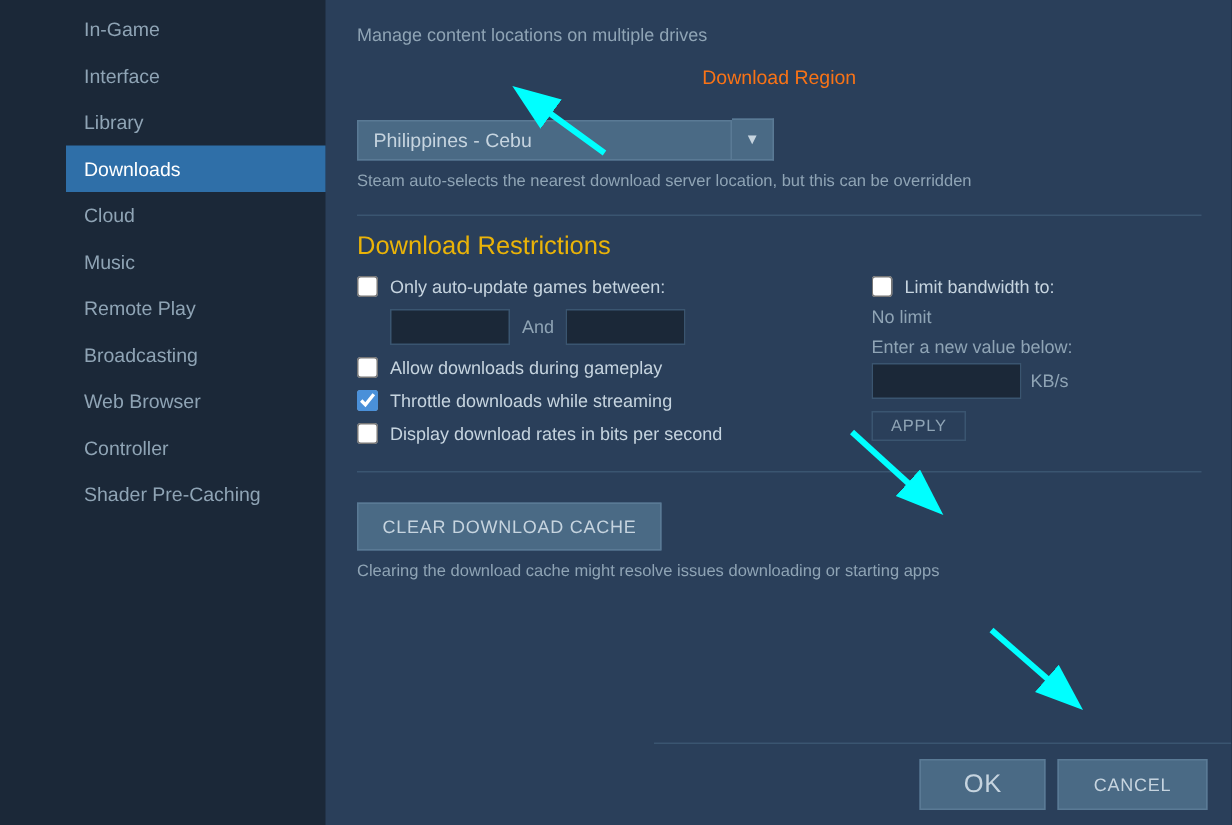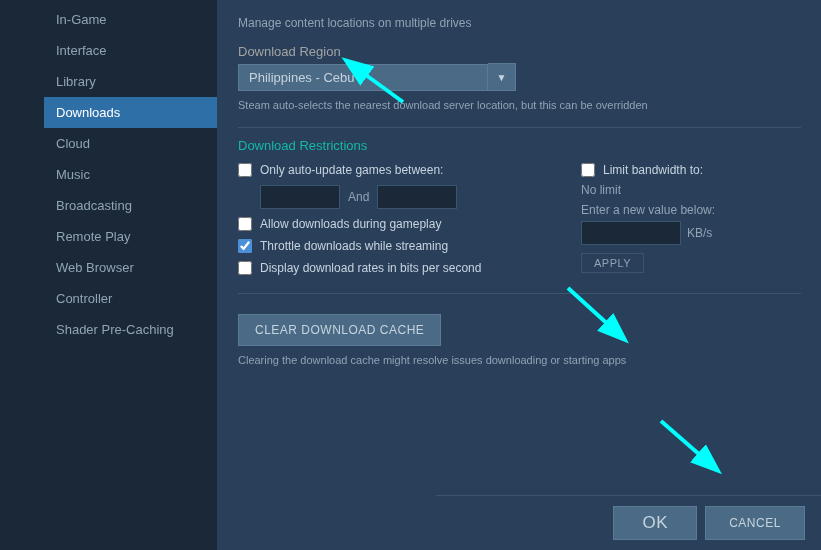--- a/index.html
+++ b/index.html
@@ -47,22 +47,23 @@
 
     .manage-text {
       font-size: 12px;
       color: #8fa4b5;
       margin-bottom: 14px;
     }
 
     
     .download-region-label {
       font-size: 13px;
-      color: #a3a3a3;
-      margin-bottom: 4px;
+      color: #f97316;
+      margin-bottom: 20px;
+      text-align: center;
     }
 
     .select-wrapper {
       display: flex;
       align-items: center;
       margin-bottom: 8px;
     }
     .region-select {
       background: #4a6a85;
       border: 1px solid #5a7a95;
@@ -95,22 +96,22 @@
 
     
     .divider {
       border: none;
       border-top: 1px solid #3a5570;
       margin: 10px 0;
     }
 
     
     .restrictions-label {
-      font-size: 13px;
-      color: #14b8a6;
+      font-size: 17px;
+      color: #eab308;
       margin-bottom: 10px;
     }
 
     .restrictions-row {
       display: flex;
       gap: 3px;
       margin-bottom: 10px;
     }
 
     .left-col {
@@ -302,24 +303,24 @@
   <div class="sidebar-item active">
     <span>Downloads</span>
   </div>
   <div class="sidebar-item">
     <span>Cloud</span>
   </div>
   <div class="sidebar-item">
     <span>Music</span>
   </div>
   <div class="sidebar-item">
+    <span>Remote Play</span>
+  </div>
+  <div class="sidebar-item">
     <span>Broadcasting</span>
-  </div>
-  <div class="sidebar-item">
-    <span>Remote Play</span>
   </div>
   <div class="sidebar-item">
     <span>Web Browser</span>
   </div>
   <div class="sidebar-item">
     <span>Controller</span>
   </div>
   <div class="sidebar-item">
     <span>Shader Pre-Caching</span>
   </div>

